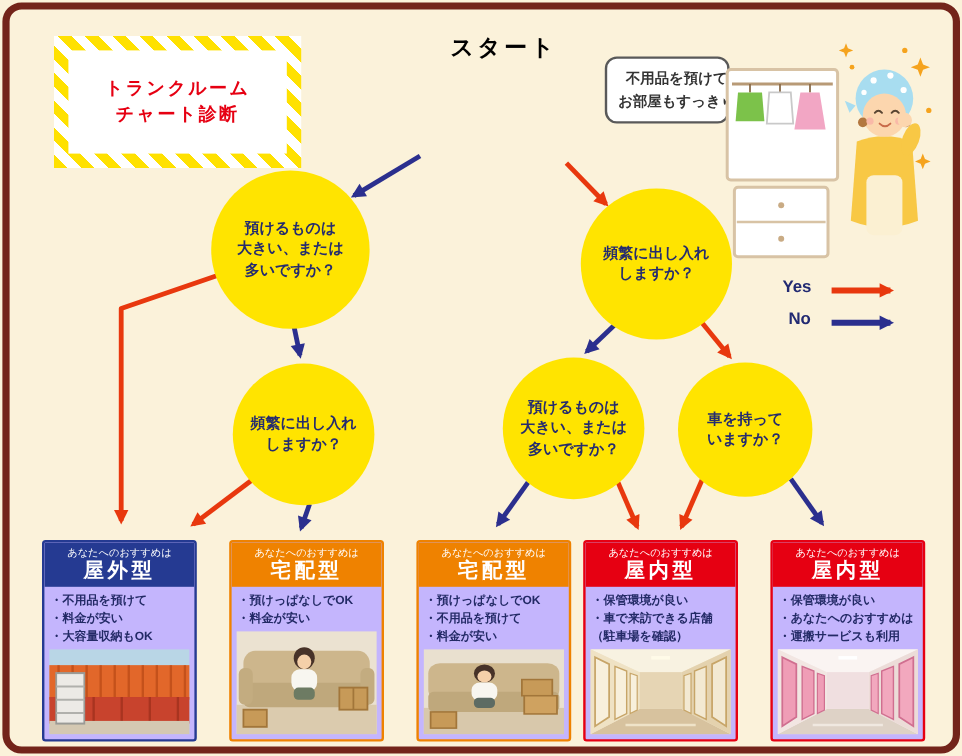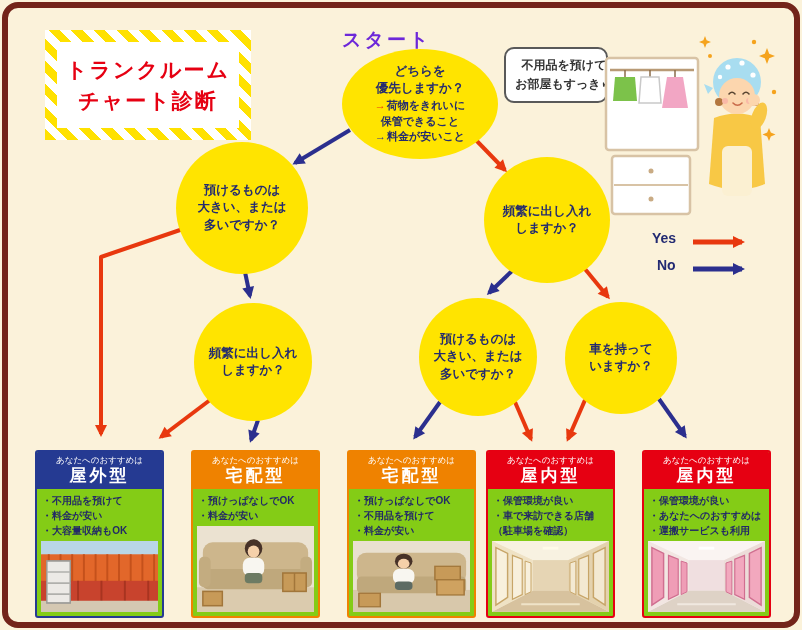--- a/index.html
+++ b/index.html
@@ -4,42 +4,42 @@
 <style>
   * { box-sizing: border-box; }
   body { margin:0; font-family:"Liberation Sans","DejaVu Sans",sans-serif; background:#ffffff; }
   .canvas { position:relative; width:802px; height:630px; background:#fbf2da; overflow:hidden; }
   .frame { position:absolute; inset:2px; border:6px solid #73241a; border-radius:16px; pointer-events:none; z-index:50; }
   .arrows { position:absolute; left:0; top:0; z-index:1; }
 
   .title-box { position:absolute; left:45px; top:30px; width:206px; height:110px; z-index:2;
     background:repeating-linear-gradient(45deg,#ffe100 0 8px,#ffffff 8px 16px); padding:12px; }
   .title-inner { width:100%; height:100%; background:#ffffff; display:flex; flex-direction:column; align-items:center; justify-content:center; }
-  .title-line { color:#e60012; font-size:21px; font-weight:bold; letter-spacing:2px; line-height:1.5; white-space:nowrap; }
-
-  .start-label { position:absolute; left:342px; top:27px; width:156px; text-align:left; color:#6d28d9;
+  .title-line { color:#e60012; font-size:15px; font-weight:bold; letter-spacing:2px; line-height:1.5; white-space:nowrap; }
+
+  .start-label { position:absolute; left:342px; top:27px; width:156px; text-align:center; color:#000000;
     font-size:19px; font-weight:bold; letter-spacing:3px; z-index:3; }
 
   .node { position:absolute; background:#ffe400; border-radius:50%; display:flex; flex-direction:column;
     align-items:center; justify-content:center; text-align:center; color:#252c6e; z-index:2; }
   .node-line { font-size:12.5px; font-weight:bold; line-height:1.4; white-space:nowrap; }
   .opt { font-size:11px; font-weight:bold; line-height:1.45; white-space:nowrap; color:#252c6e; }
   .opt-arrow { font-weight:bold; margin-right:1px; }
   .opt-arrow.red { color:#e8380e; }
   .opt-arrow.navy { color:#2b2f8e; }
 
   .bubble { position:absolute; left:504px; top:47px; width:104px; height:56px; background:#fff; border:2px solid #595959;
     border-radius:10px; display:flex; flex-direction:column; align-items:center; justify-content:center; z-index:2;padding-left:16px; }
   .bubble::after { content:""; position:absolute; right:-8px; top:20px; width:12px; height:12px; background:#fff;
     border-top:2px solid #595959; border-right:2px solid #595959; transform:rotate(45deg); }
   .bubble-line { font-size:12px; font-weight:bold; color:#333; line-height:1.55; white-space:nowrap; }
 
   .legend-label { position:absolute; font-size:14px; font-weight:bold; color:#222a72; z-index:2; }
 
-  .card { position:absolute; top:450px; width:129px; height:168px; background:#84cc16; border:2px solid var(--card-color,#999);
+  .card { position:absolute; top:450px; width:129px; height:168px; background:#c4b5fd; border:2px solid var(--card-color,#999);
     border-radius:3px; display:flex; flex-direction:column; overflow:hidden; z-index:2; }
   .card-header { background:var(--card-color,#999); color:#fff; text-align:center; padding:3px 0 4px; }
   .card-reco { font-size:8.5px; line-height:1.25; }
   .card-type { font-size:17px; font-weight:bold; line-height:1.15; letter-spacing:3px; }
   .card-body { padding:4px 5px 1px; }
   .card-line { font-size:10px; font-weight:bold; color:#232a66; line-height:1.5; white-space:nowrap; }
   .card-photo { flex:1; margin:2px 4px 4px; min-height:0; }
   .card-photo svg { width:100%; height:100%; display:block; }
 
   .illustration { position:absolute; left:602px; top:30px; z-index:2; }
@@ -76,27 +76,20 @@
 
   <div class="title-box">
     <div class="title-inner">
       <div class="title-line">トランクルーム</div>
       <div class="title-line">チャート診断</div>
     </div>
   </div>
 
   <div class="start-label">スタート</div>
 
-  <div class="node" style="left:342px; top:49px; width:156px; height:110px;">
-    <div class="node-line">どちらを</div>
-    <div class="node-line">優先しますか？</div>
-    <div class="opt"><span class="opt-arrow red">→</span><span>荷物をきれいに</span></div>
-    <div class="opt">保管できること</div>
-    <div class="opt"><span class="opt-arrow navy">→</span><span>料金が安いこと</span></div>
-  </div>
 
   <div class="node" style="left:176px; top:142px; width:132px; height:132px;">
     <div class="node-line">預けるものは</div>
     <div class="node-line">大きい、または</div>
     <div class="node-line">多いですか？</div>
   </div>
 
   <div class="node" style="left:484px; top:157px; width:126px; height:126px;">
     <div class="node-line">頻繁に出し入れ</div>
     <div class="node-line">しますか？</div>

